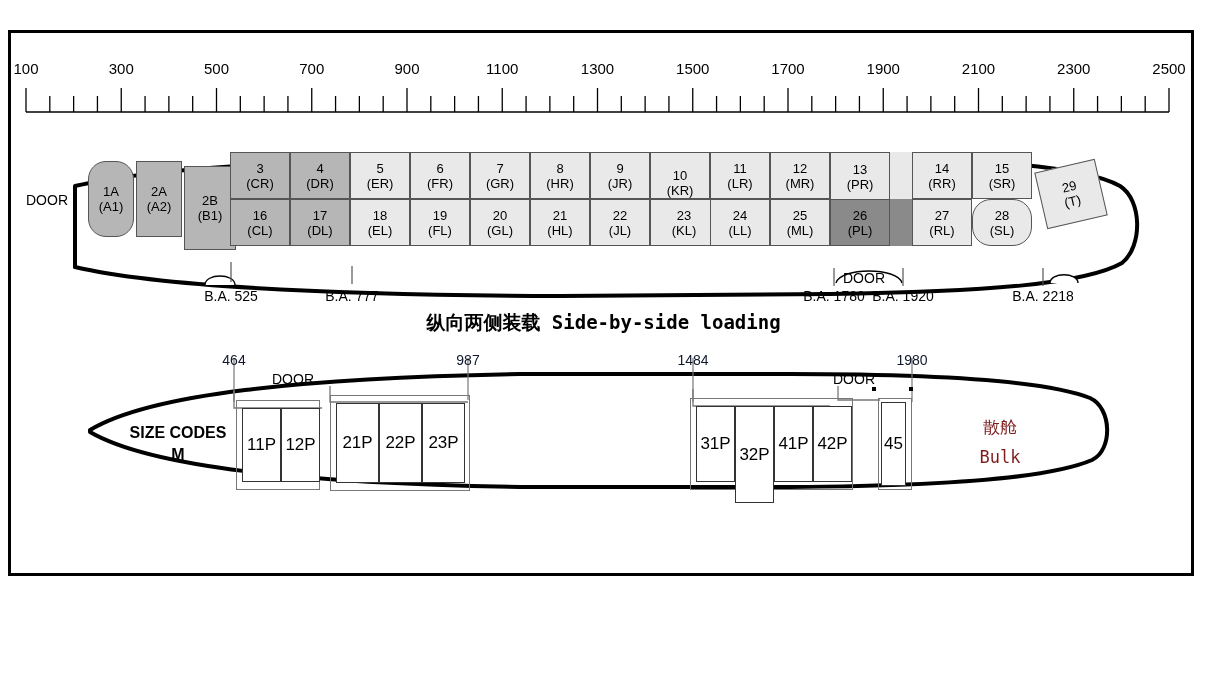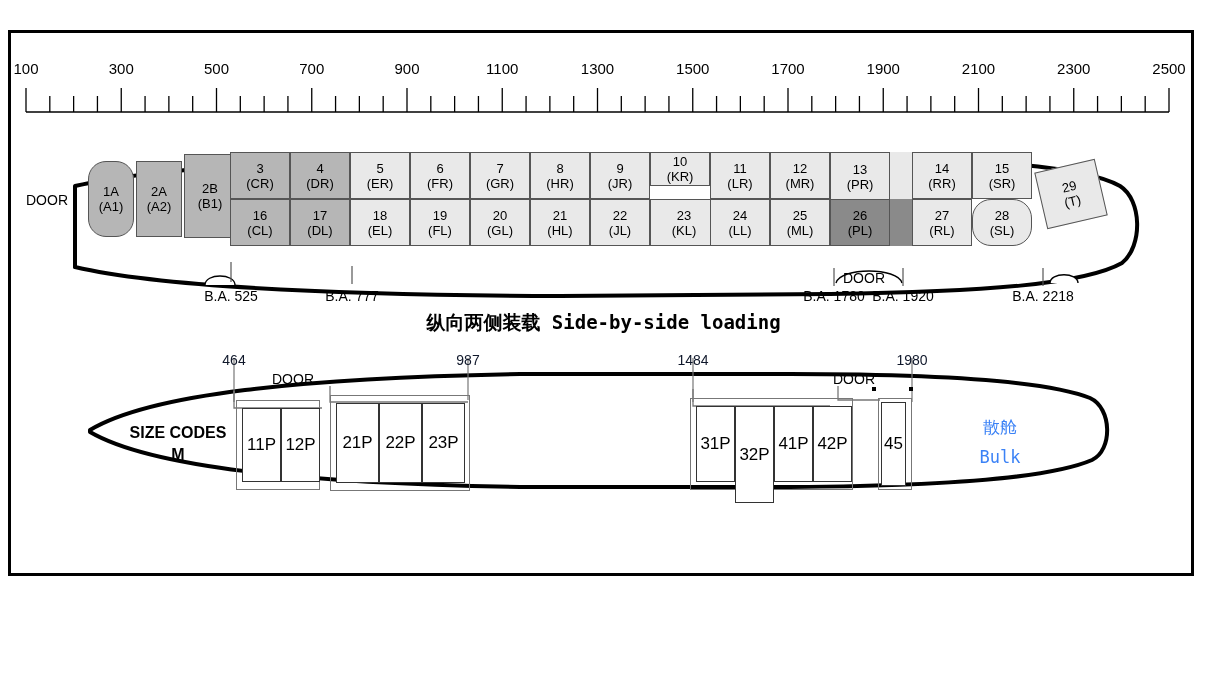--- a/index.html
+++ b/index.html
@@ -158,21 +158,21 @@
     text-align: center;
     line-height: 22px;
     color: #000;
   }
   .bulk-label {
     position: absolute;
     text-align: center;
     font-family: "DejaVu Sans Mono", "Liberation Mono", monospace;
     font-size: 17px;
     line-height: 30px;
-    color: #3b82f6;
+    color: #7f1d1d;
   }
 </style>
 </head>
 <body>
 
 <div id="page">
 
   <div id="frame"></div>
 
   <div id="ruler">
@@ -281,21 +281,21 @@
 
     <div id="upper-cells">
         <div class="cell cell-mid" style="left: 88px; top: 31px; width: 46px; height: 76px; border-radius: 18px;">
           <span class="num">1A</span>
           <span class="code">(A1)</span>
         </div>
         <div class="cell cell-mid" style="left: 136px; top: 31px; width: 46px; height: 76px;">
           <span class="num">2A</span>
           <span class="code">(A2)</span>
         </div>
-        <div class="cell cell-mid" style="left: 184px; top: 24px; width: 52px; height: 84px;">
+        <div class="cell cell-mid" style="left: 184px; top: 36px; width: 52px; height: 84px;">
           <span class="num">2B</span>
           <span class="code">(B1)</span>
         </div>
         <div class="cell cell-mid" style="left: 230px; top: 22px; width: 60px; height: 47px;">
           <span class="num">3</span>
           <span class="code">(CR)</span>
         </div>
         <div class="cell cell-mid" style="left: 230px; top: 69px; width: 60px; height: 47px;">
           <span class="num">16</span>
           <span class="code">(CL)</span>
@@ -341,21 +341,21 @@
           <span class="code">(HL)</span>
         </div>
         <div class="cell cell-light" style="left: 590px; top: 22px; width: 60px; height: 47px;">
           <span class="num">9</span>
           <span class="code">(JR)</span>
         </div>
         <div class="cell cell-light" style="left: 590px; top: 69px; width: 60px; height: 47px;">
           <span class="num">22</span>
           <span class="code">(JL)</span>
         </div>
-        <div class="cell cell-light" style="left: 650px; top: 22px; width: 60px; height: 34px;">
+        <div class="cell cell-light" style="left: 650px; top: 22px; width: 60px; height: 47px; justify-content: flex-end;">
           <span class="num">10</span>
           <span class="code">(KR)</span>
         </div>
         <div class="cell cell-light" style="left: 650px; top: 69px; width: 68px; height: 47px;">
           <span class="num">23</span>
           <span class="code">(KL)</span>
         </div>
         <div class="cell cell-light" style="left: 710px; top: 22px; width: 60px; height: 47px;">
           <span class="num">11</span>
           <span class="code">(LR)</span>

